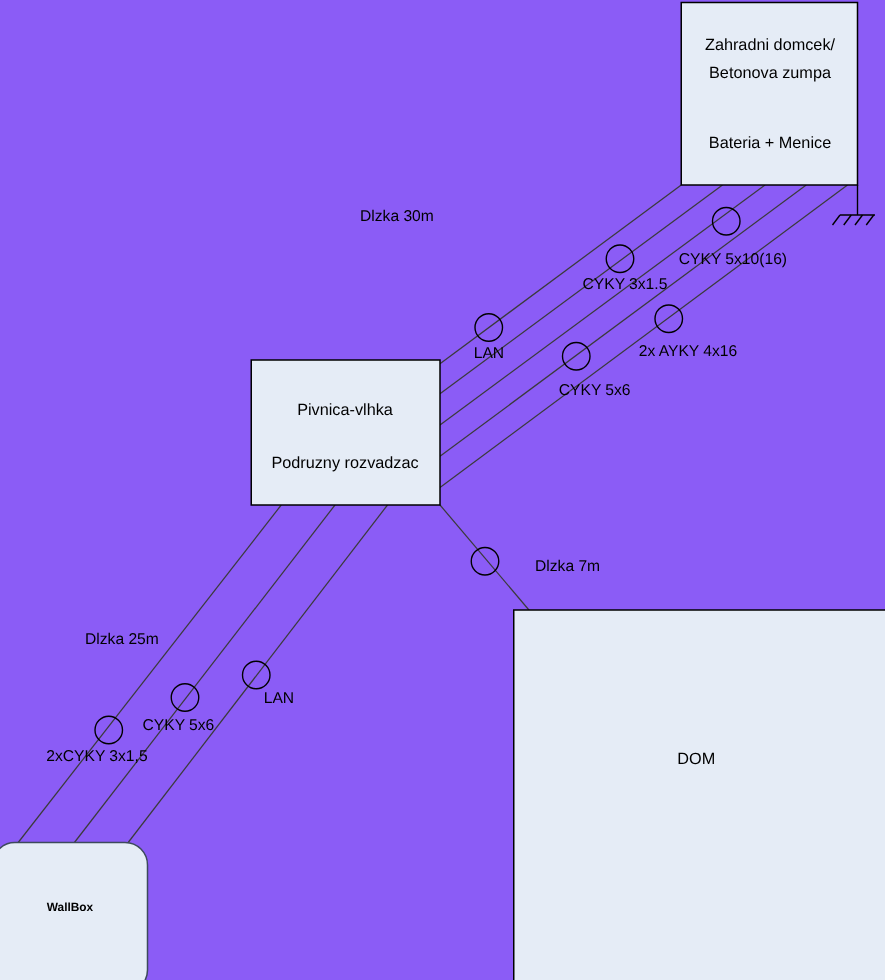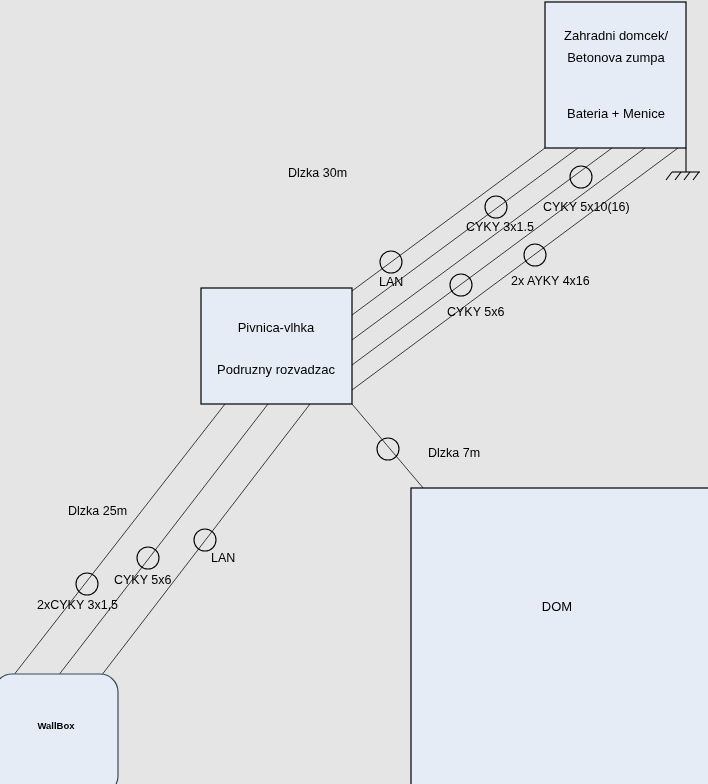--- a/index.html
+++ b/index.html
@@ -4,21 +4,21 @@
 <style>
   html, body {
     margin: 0;
     padding: 0;
     background: #ffffff;
   }
   #canvas-root {
     position: relative;
     width: 708px;
     height: 784px;
-    background: #e5e5e5;
+    background: #8b5cf6;
     overflow: hidden;
     font-family: "Liberation Sans", sans-serif;
   }
   svg.diagram {
     position: absolute;
     left: 0;
     top: 0;
     width: 708px;
     height: 784px;
     display: block;

